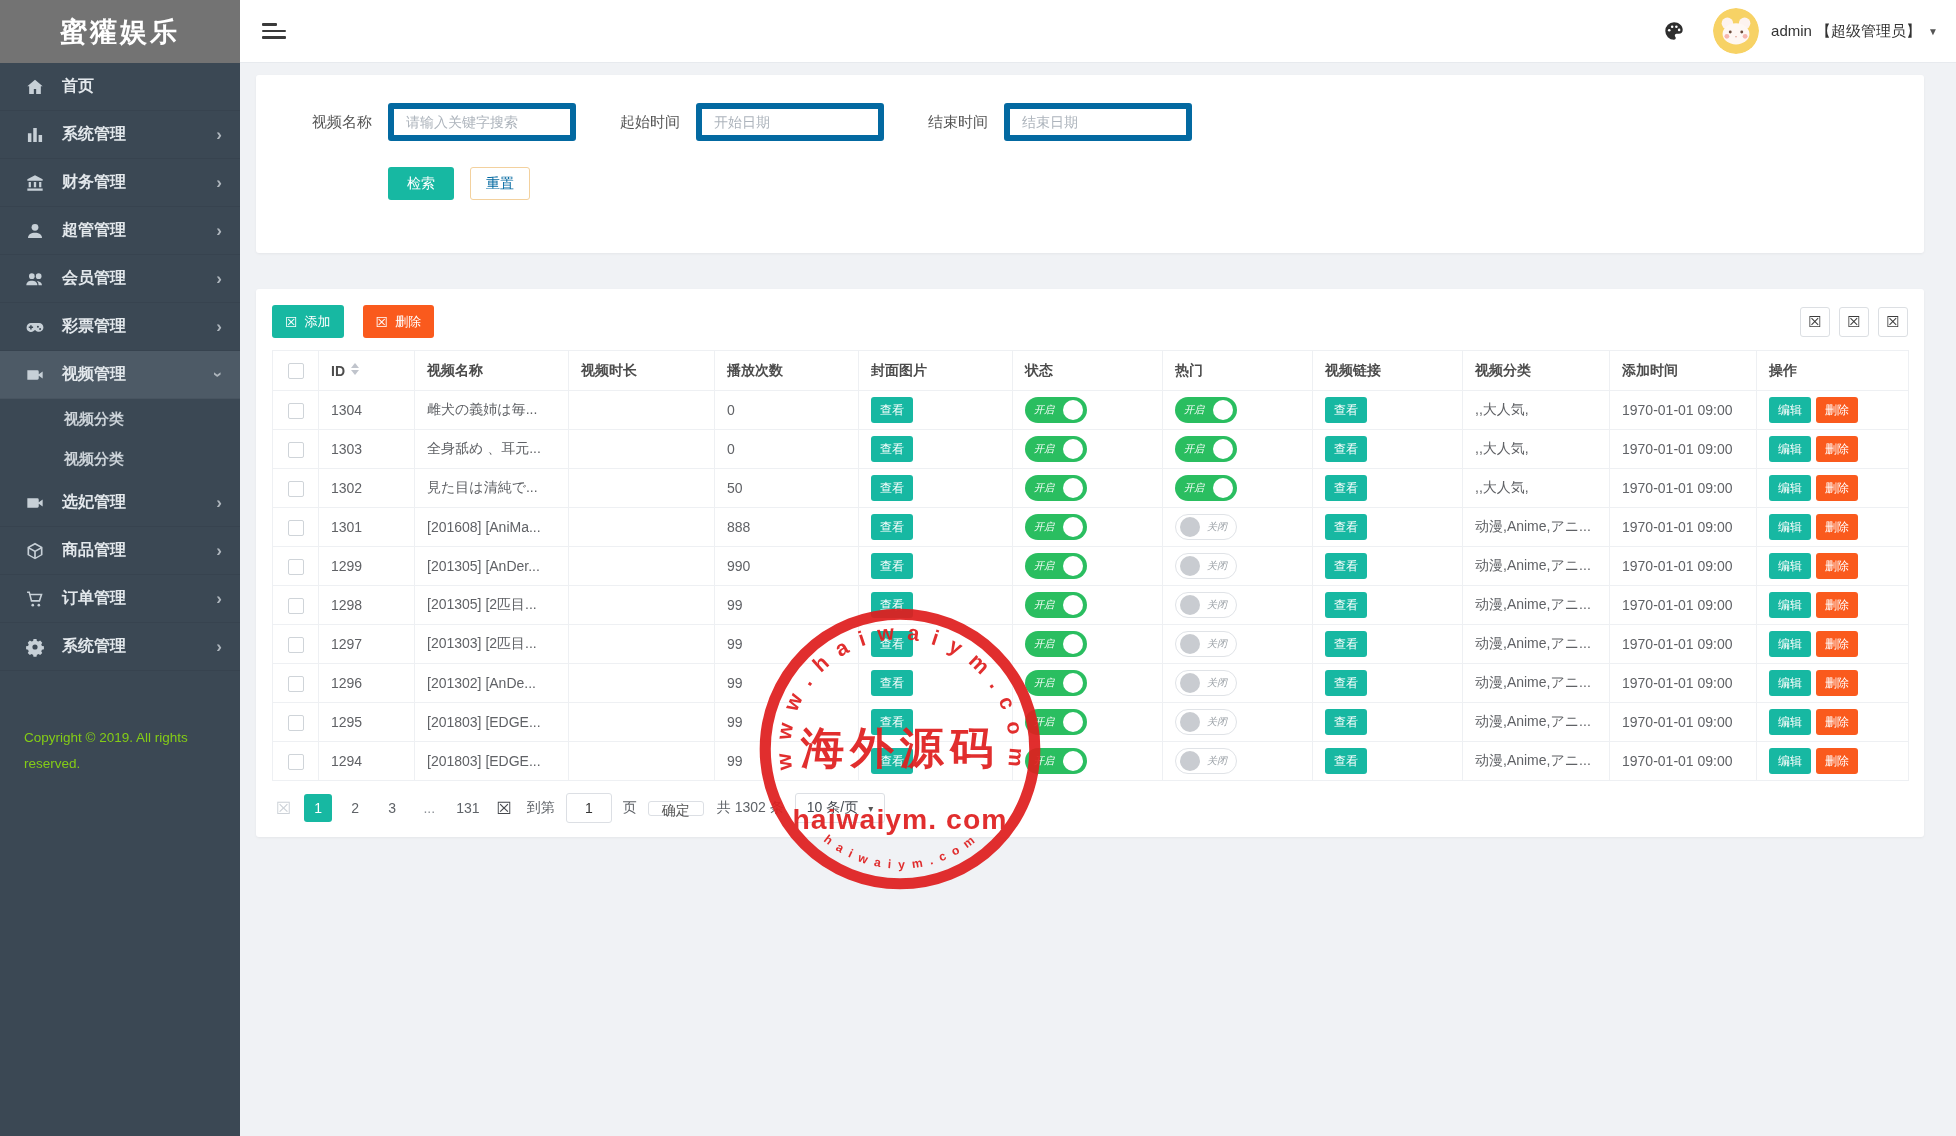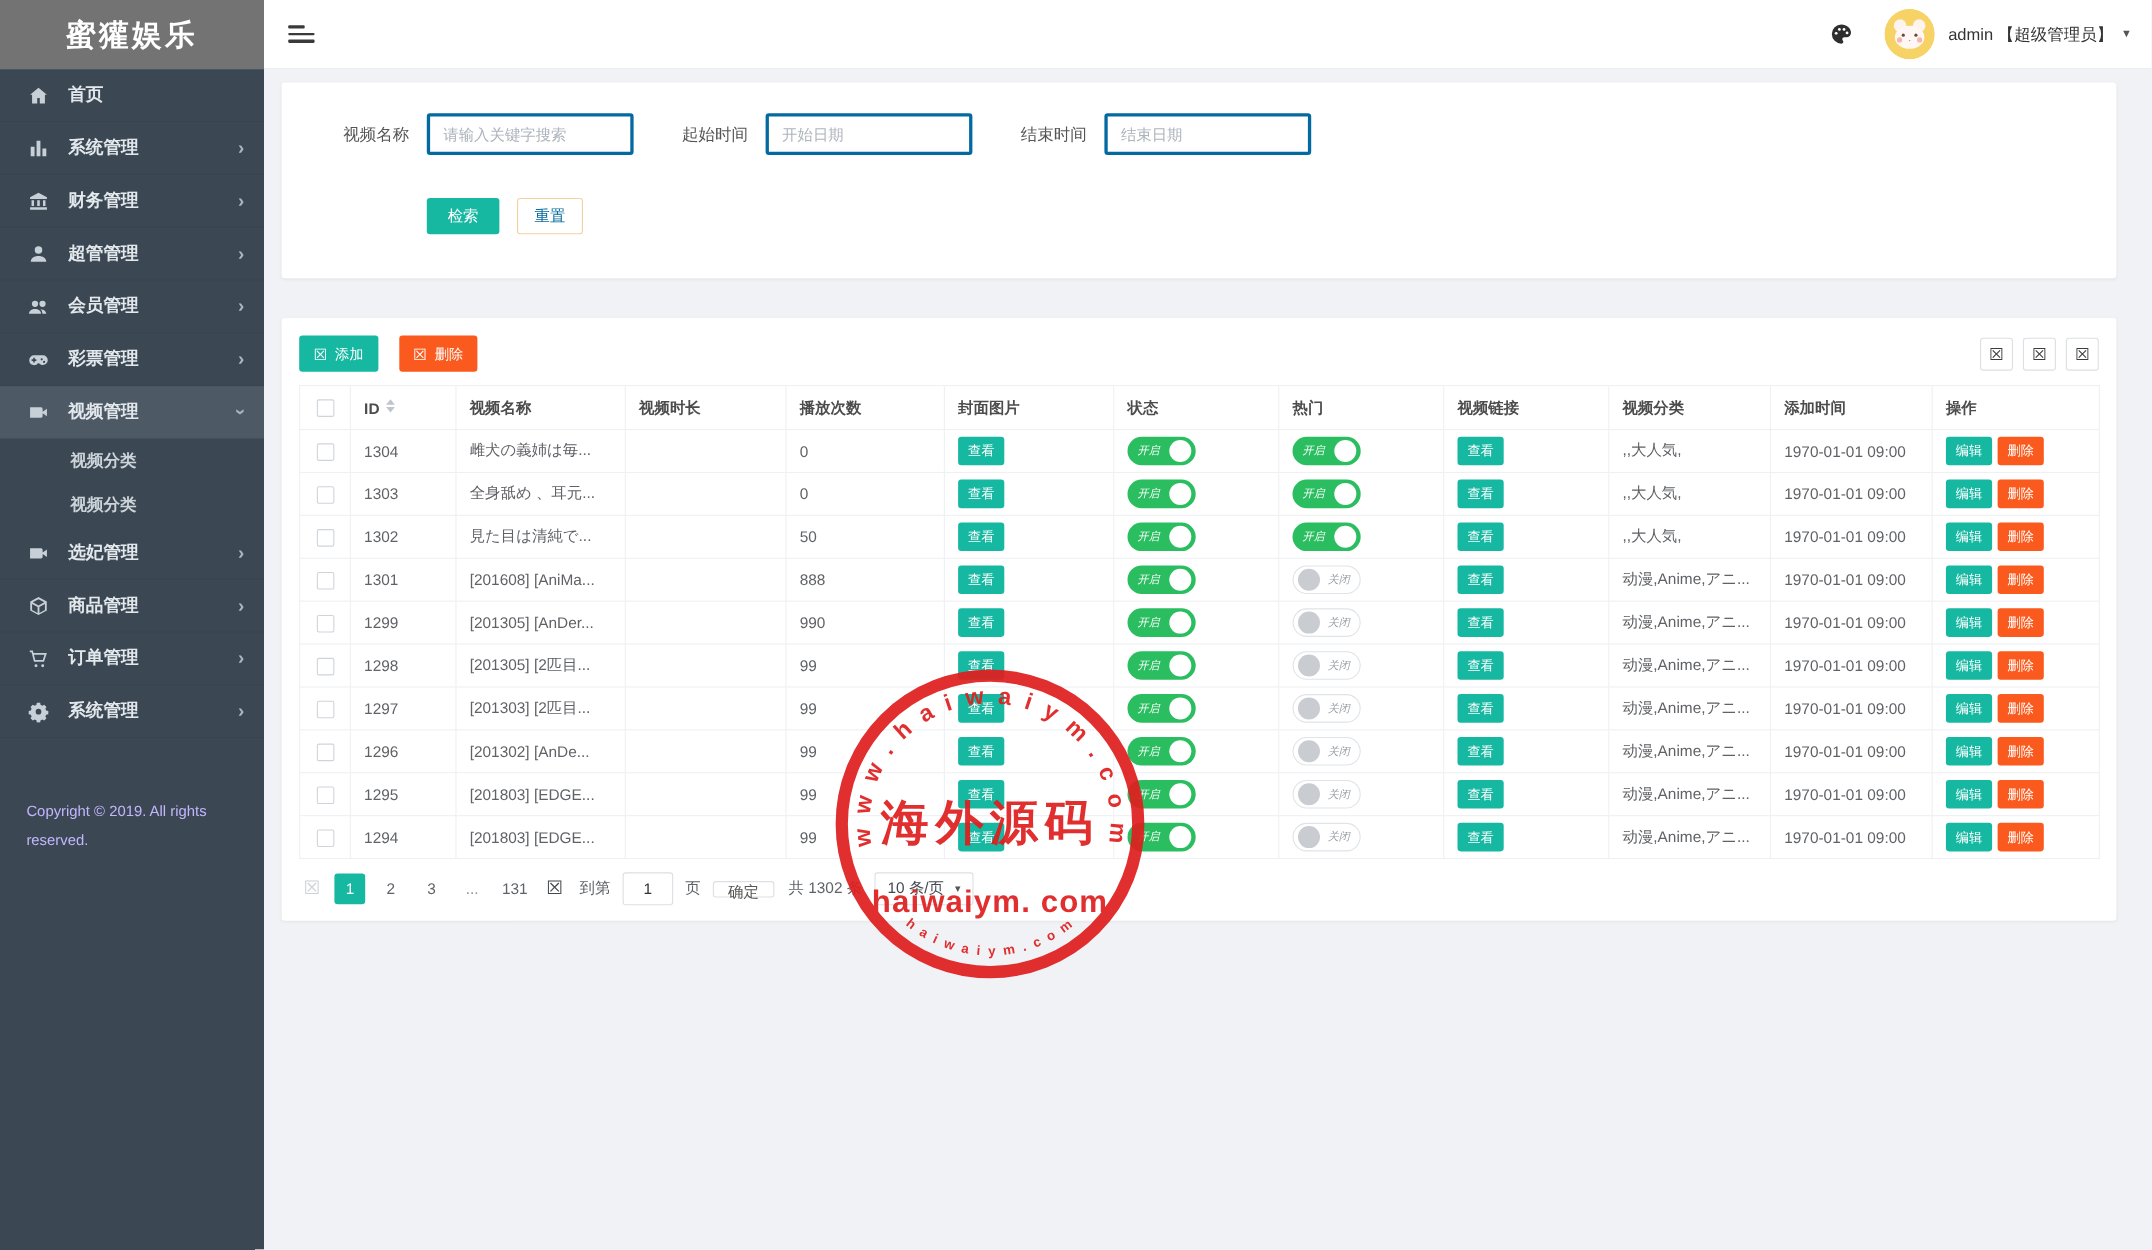--- a/index.html
+++ b/index.html
@@ -13,42 +13,42 @@
   .sidebar{position:absolute;left:0;top:0;width:240px;height:1136px;background:#3b4854;color:#dfe5ea;z-index:10;}
   .logo{height:63px;display:flex;align-items:center;justify-content:center;font-size:27px;font-weight:bold;color:#fff;letter-spacing:3px;background:#737373;}
   .nav-item{height:47px;display:flex;align-items:center;padding:0 18px 0 24px;font-size:16px;cursor:pointer;border-bottom:1px solid rgba(0,0,0,.06);font-weight:bold;}
   .nav-item.active{background:#4d5a66;}
   .nav-icon{width:22px;height:22px;margin-right:16px;display:flex;align-items:center;justify-content:center;color:#c7d0d7;}
   .nav-label{flex:1;color:#e3e8ec;}
   .chev{color:#aeb6bd;font-size:17px;line-height:1;}
   .chev.down{transform:rotate(90deg);}
   .nav-item.sub{height:40px;padding-left:64px;font-size:15px;border-bottom:none;}
   .nav-item.sub .nav-label{color:#ccd3d9;}
-  .copyright{margin:54px 24px 0;font-size:13.5px;color:#c4b5fd;line-height:1.95;}
+  .copyright{margin:54px 24px 0;font-size:13.5px;color:#84cc16;line-height:1.95;}
   
   .topbar{position:absolute;left:240px;top:0;right:0;height:63px;background:#fff;border-bottom:1px solid #e7eaee;display:flex;align-items:center;padding:0 18px 0 22px;box-sizing:border-box;z-index:5;}
   .burger{width:24px;cursor:pointer;}
   .burger i{display:block;height:2.6px;background:#3a3a3a;margin:4.2px 0;border-radius:1px;}
   .burger i.short{width:15px;}
   .tb-spacer{flex:1;}
   .tb-right{display:flex;align-items:center;}
   .palette-btn{width:34px;height:34px;display:flex;align-items:center;justify-content:center;cursor:pointer;margin-right:22px;}
   .avatar{width:46px;height:46px;border-radius:50%;overflow:hidden;cursor:pointer;}
   .user-name{font-size:15px;color:#333;margin:0 7px 0 12px;cursor:pointer;}
   .user-caret{font-size:10px;color:#555;cursor:pointer;}
   
   .main{position:absolute;left:240px;top:63px;right:0;bottom:0;background:#f0f2f5;padding:12px 32px 0 16px;box-sizing:border-box;}
   .card{background:#fff;border-radius:3px;box-shadow:0 1px 3px rgba(0,0,0,.05);}
   .search-card{height:178px;box-sizing:border-box;padding:28px 24px 0 56px;}
   .s-row{display:flex;align-items:center;gap:44px;}
   .f-group{display:flex;align-items:center;}
   .f-label{width:64px;margin-right:12px;font-size:15px;color:#555;text-align:left;white-space:nowrap;}
-  .f-input{width:188px;height:38px;box-sizing:border-box;border:3px solid #0369a1;border-radius:3px;padding:0 12px;font-size:14px;color:#333;outline:none;font-family:inherit;}
+  .f-input{width:188px;height:38px;box-sizing:border-box;border:6px solid #0369a1;border-radius:3px;padding:0 12px;font-size:14px;color:#333;outline:none;font-family:inherit;}
   .f-input::placeholder{color:#adb4bc;}
-  .s-actions{margin-top:39px;padding-left:76px;display:flex;gap:16px;}
+  .s-actions{margin-top:26px;padding-left:76px;display:flex;gap:16px;}
   .btn-search{height:33px;padding:0 19px;background:#17b8a2;color:#fff;border:none;border-radius:3px;font-size:14px;cursor:pointer;font-family:inherit;}
   .btn-reset{height:33px;padding:0 15px;background:#fff;color:#0369a1;border:1px solid #f3d19e;border-radius:3px;font-size:14px;cursor:pointer;font-family:inherit;}
   
   .table-card{margin-top:36px;padding:16px 16px 14px;box-sizing:border-box;position:relative;}
   .toolbar{display:flex;align-items:center;margin-bottom:12px;}
   .btn-big{height:33px;padding:0 13px;border:none;border-radius:3px;font-size:13px;color:#fff;display:inline-flex;align-items:center;gap:7px;cursor:pointer;font-family:inherit;}
   .btn-big .tofu{font-size:14px;line-height:1;}
   .teal-bg{background:#17b8a2;}
   .orange-bg{background:#fa5a1d;}
   .toolbar .gap{width:19px;}

